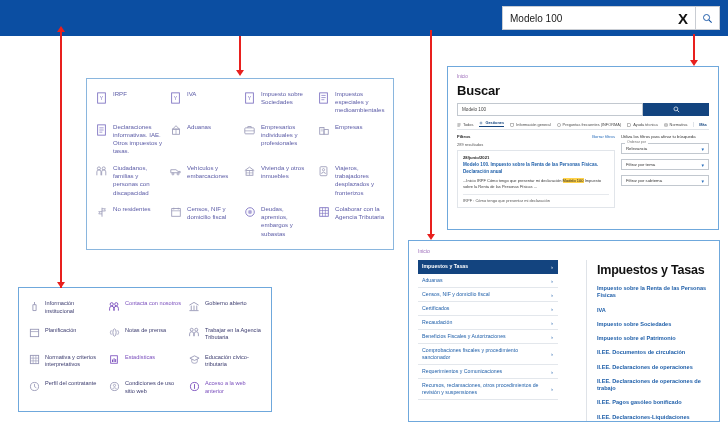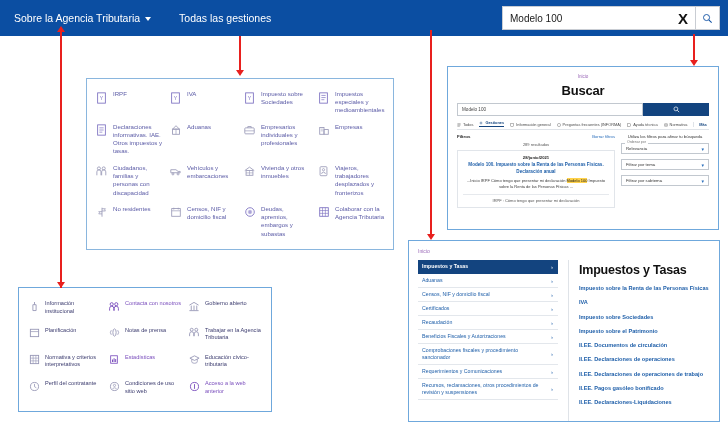--- a/index.html
+++ b/index.html
@@ -17,20 +17,21 @@
     background: #0b4ea2;
     display: flex; align-items: stretch;
   }
   .nav-item {
     display: flex; align-items: center; gap: 5px;
     padding: 0 14px;
     color: #ffffff;
     font-size: 10.5px;
     white-space: nowrap;
     height: 36px;
+    margin-top: 36px;
   }
   .nav-item.hl { background: #13447f; }
   .nav-item .caret {
     display:inline-block; width:0; height:0;
     border-left:3.5px solid transparent; border-right:3.5px solid transparent;
     border-top:4px solid #fff; margin-top:2px;
   }
   .nav-spacer { flex: 1 1 auto; }
   .searchwrap {
     display: flex; align-items: center;
@@ -65,21 +66,21 @@
   .igrid { display: grid; grid-template-columns: repeat(4, 1fr); height: 100%; padding: 7px 5px; }
   .icell { display: flex; align-items: flex-start; gap: 5px; padding: 4px 3px; }
   .icell .glyph {
     flex: 0 0 auto; width: 13px; height: 13px; margin-top: 1px;
     display:flex; align-items:center; justify-content:center;
   }
   .icell .lbl { font-size: 6.1px; line-height: 1.35; color: #5b5ba6; }
 
   
   #panel-search { left: 447px; top: 66px; width: 272px; height: 164px; }
-  .ps-inner { padding: 7px 9px; text-align: center; }
+  .ps-inner { padding: 7px 9px; }
   .crumb { font-size: 4.6px; color: #9b6ab8; margin-bottom: 4px; }
   .ps-title { font-size: 13px; font-weight: bold; color: #111; margin-bottom: 5px; letter-spacing:-0.2px;}
   .ps-searchrow { display: flex; height: 13px; margin-bottom: 4px; }
   .ps-searchrow .box {
     flex: 1 1 auto; border: 1px solid #c2c8cf; font-size: 4.6px;
     color: #444; padding: 0 4px; display: flex; align-items: center;
   }
   .ps-searchrow .go {
     width: 66px; background: #13447f; display:flex; align-items:center; justify-content:center;
   }
@@ -118,21 +119,21 @@
   .lgrid { display: grid; grid-template-columns: repeat(3, 1fr); padding: 8px 6px; height:100%; }
   .lcell { display: flex; align-items: flex-start; gap: 5px; padding: 4px 3px; }
   .lcell .glyph { flex: 0 0 auto; width: 12px; height: 12px; display:flex; align-items:center; justify-content:center;}
   .lcell .lbl { font-size: 5.6px; line-height: 1.35; color: #3b3b6e; }
   .lcell .lbl.purple { color: #7b4fbd; }
 
   
   #panel-tax { left: 408px; top: 240px; width: 312px; height: 182px; }
   .pt-inner { padding: 7px 9px 0; display:flex; flex-direction:column; height:100%; }
   .pt-crumb { font-size: 5px; color: #9b6ab8; margin-bottom: 6px; }
-  .pt-cols { display: flex; gap: 10px; flex: 1 1 auto; min-height: 0; }
+  .pt-cols { display: flex; gap: 28px; flex: 1 1 auto; min-height: 0; }
   .pt-menu { flex: 0 0 140px; }
   .menu-row {
     display: flex; align-items: center; justify-content: space-between;
     border-bottom: 1px solid #e3e7ec; padding: 3px 5px 3px 4px; min-height: 11px;
   }
   .menu-row .mlbl { font-size: 5.2px; color: #1f5fa9; line-height: 1.35; padding-right:4px; }
   .menu-row .mchev { font-size: 6px; color: #1f5fa9; }
   .menu-row.active { background: #13447f; border-bottom-color:#13447f; }
   .menu-row.active .mlbl { color: #fff; font-weight: bold; }
   .menu-row.active .mchev { color: #fff; }

